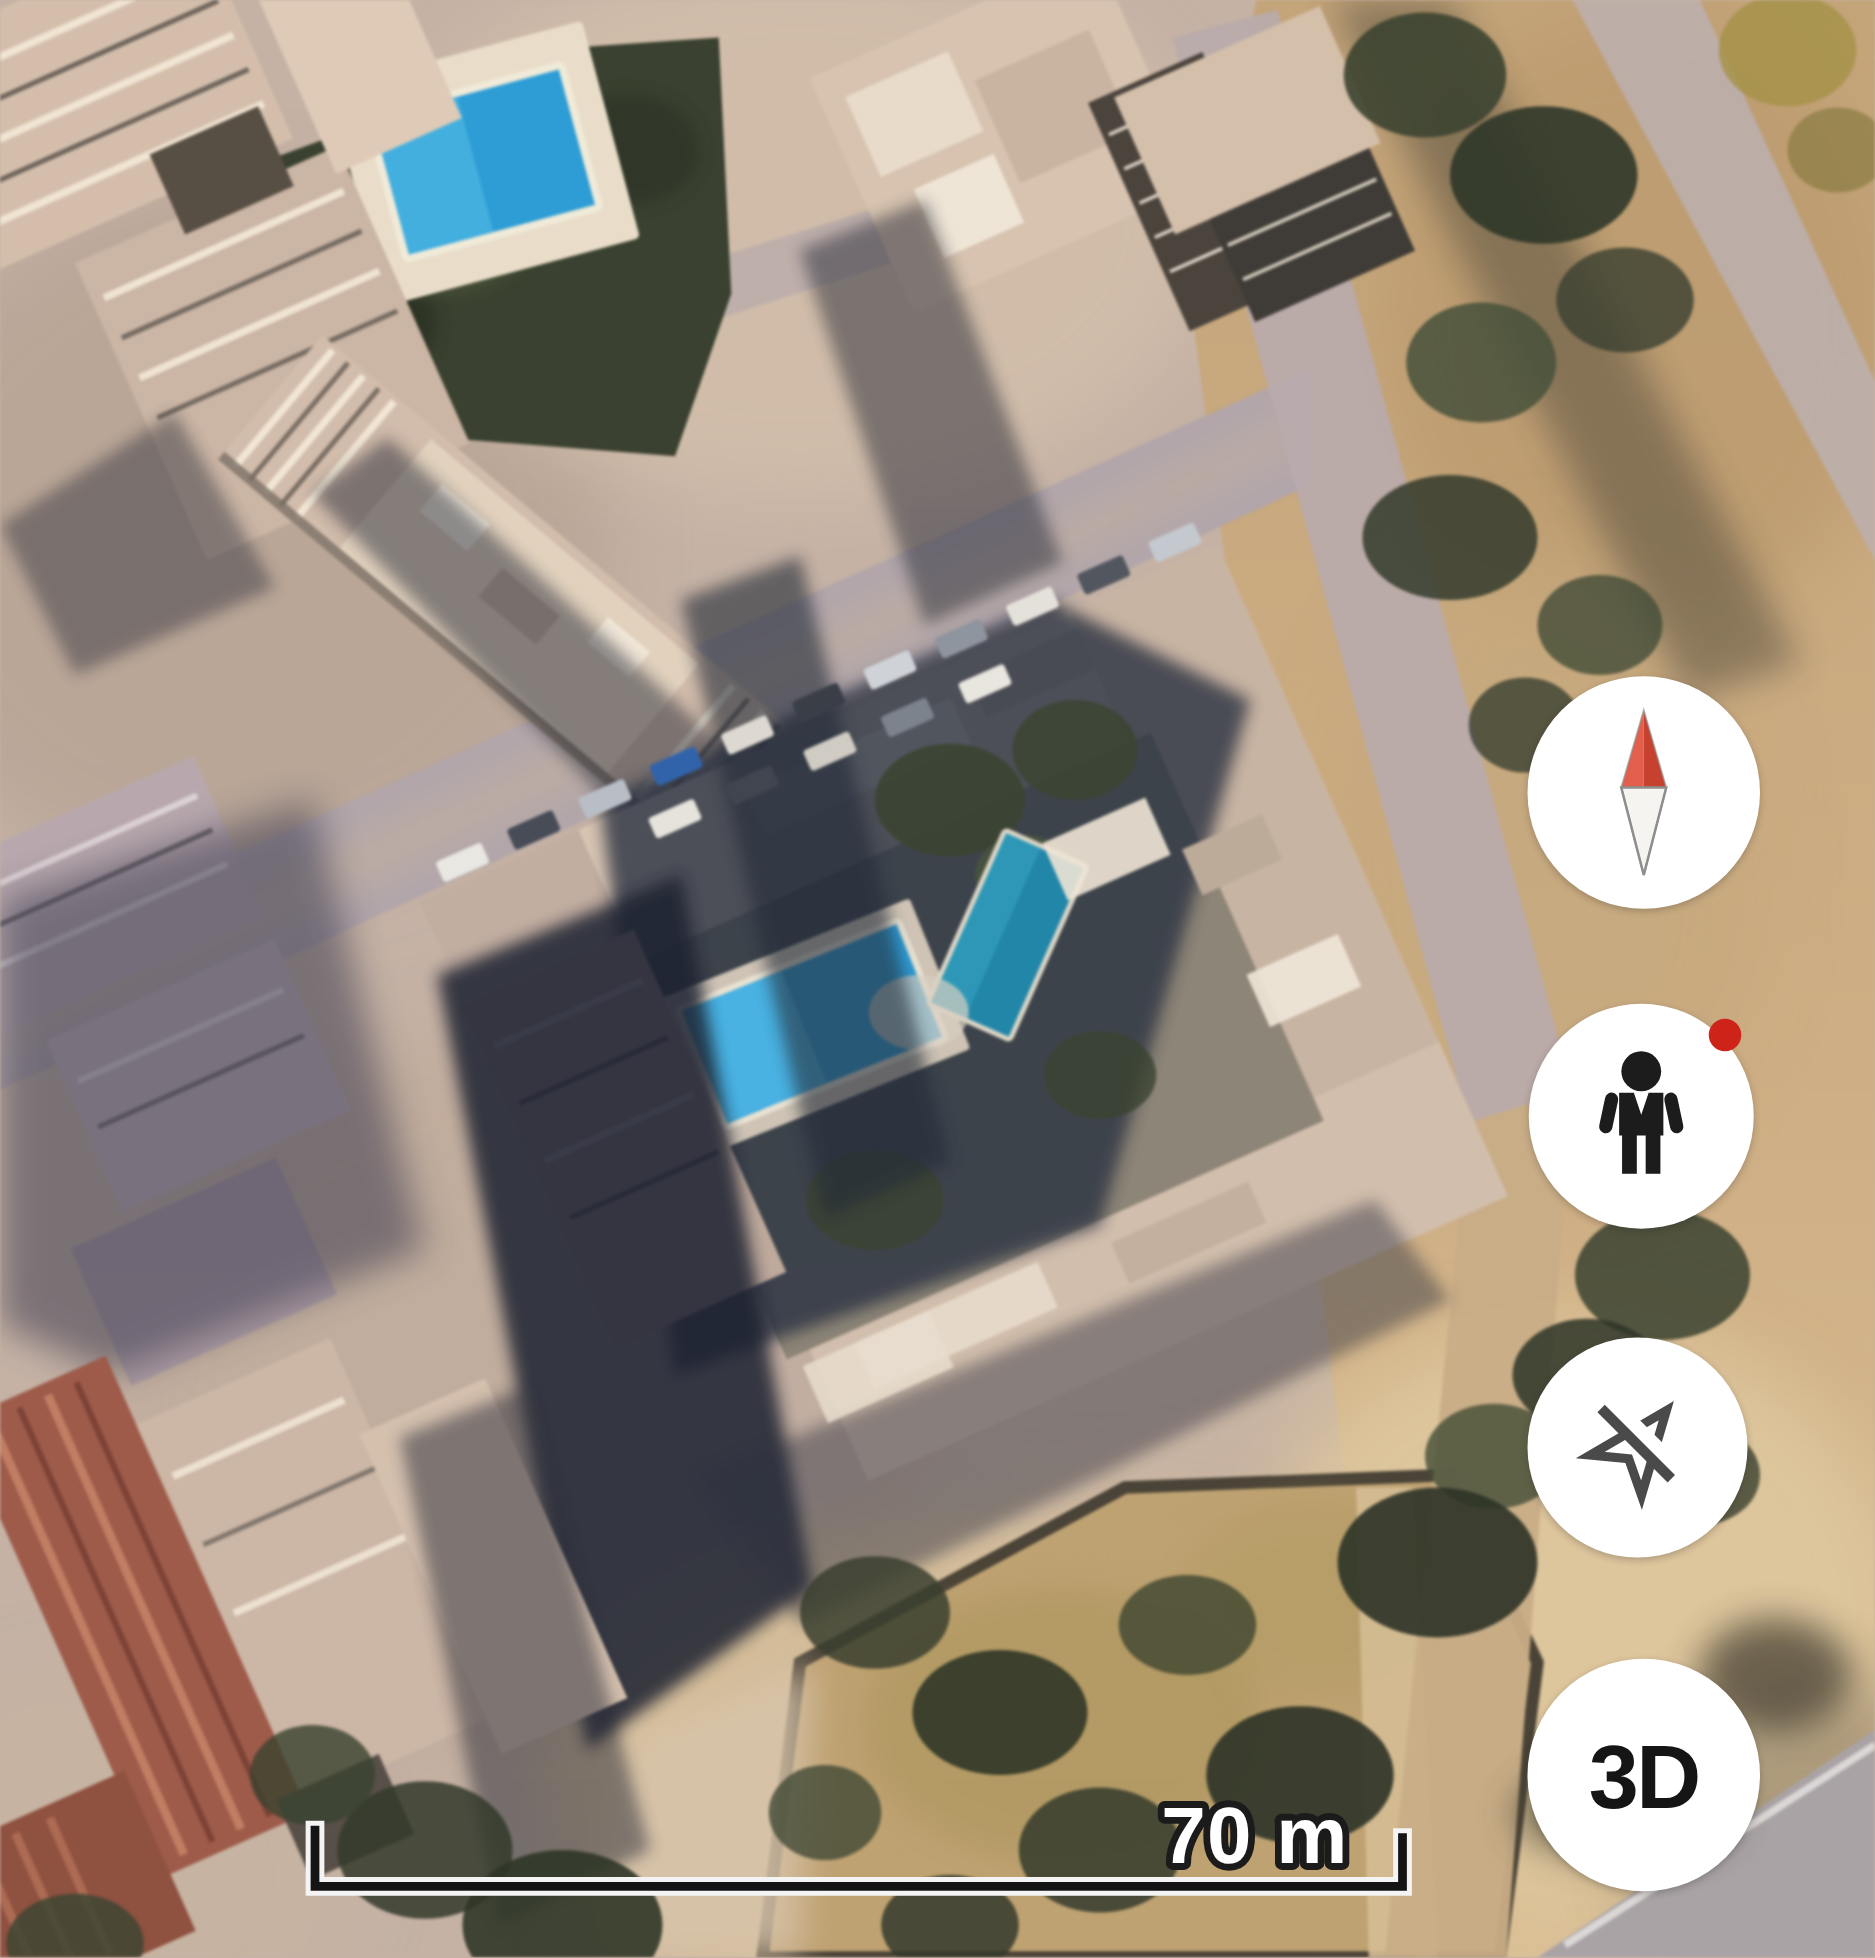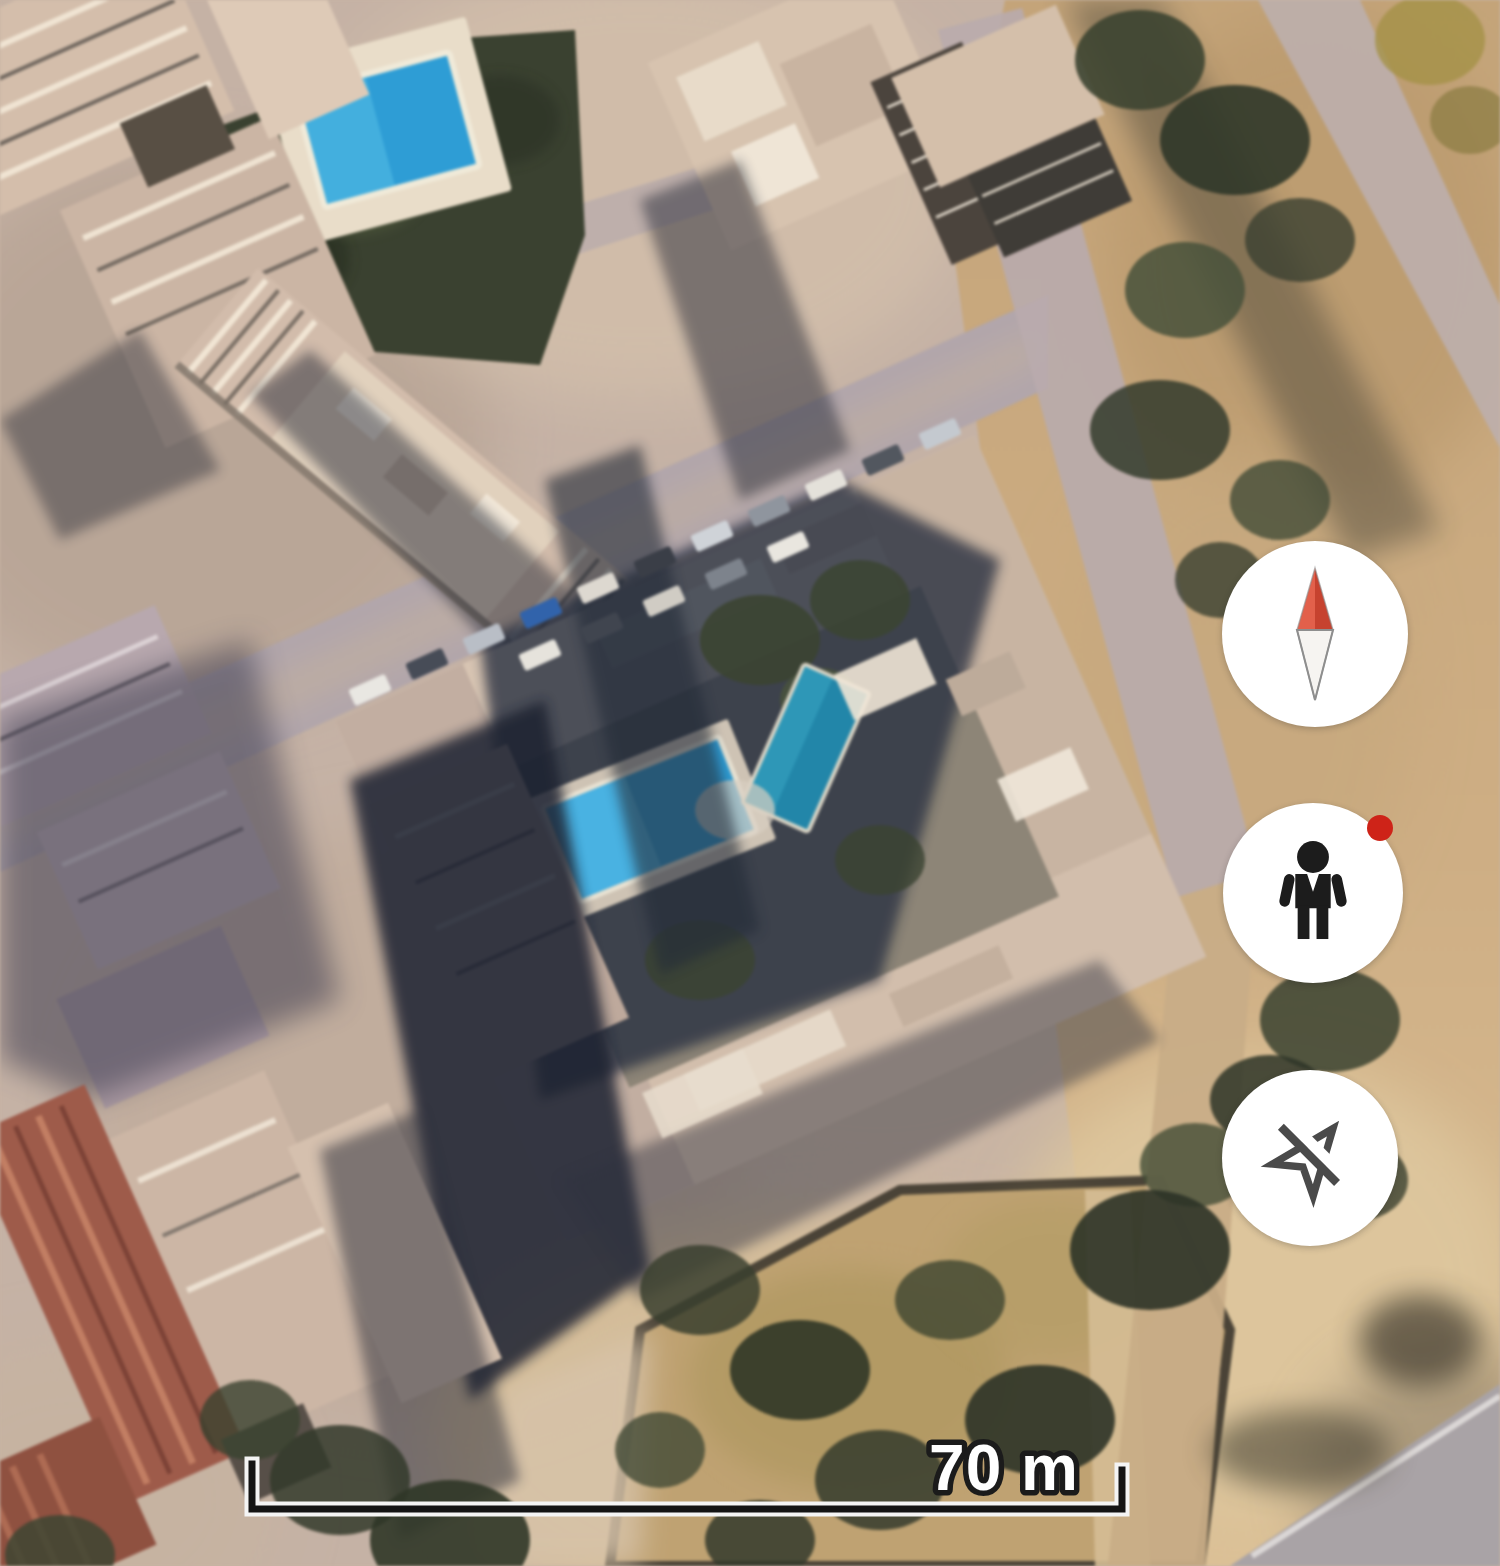--- a/index.html
+++ b/index.html
@@ -338,20 +338,25 @@
   </svg>
 
   <div class="ctl" id="btn-loc">
     <svg width="104" height="104" viewBox="0 0 100 100">
       <path d="M50,14 L25,77 L50,61 L75,77 Z" fill="none" stroke-width="7" transform="rotate(38 50 50)" stroke="#4A4A4A"></path>
       <line x1="28" y1="13" x2="82" y2="67" stroke="#ffffff" stroke-width="11"></line>
       <line x1="22" y1="20" x2="76" y2="74" stroke-width="8" stroke="#4A4A4A"></line>
     </svg>
   </div>
 
+  <div class="ctl" id="btn-3d">
+    <svg width="186" height="186" viewBox="0 0 186 186">
+      <text class="label-3d" x="93" y="119" text-anchor="middle" fill="#151515">3D</text>
+    </svg>
+  </div>
 
   <svg id="scalebar" viewBox="0 0 930 140">
     <path d="M22,56 L22,101 L892,101 L892,62" fill="none" stroke-width="15" stroke-linecap="square" stroke="#F4F4F4"></path>
     <path d="M22,56 L22,101 L892,101 L892,62" fill="none" stroke-width="7" stroke-linecap="square" stroke="#141414"></path>
     <text class="sb-label" x="774" y="82" text-anchor="middle" paint-order="stroke" stroke-width="11" stroke-linejoin="round" fill="#FFFFFF" stroke="#1B1B1B">70 m</text>
   </svg>
 
 </div>
 
 </body></html>

